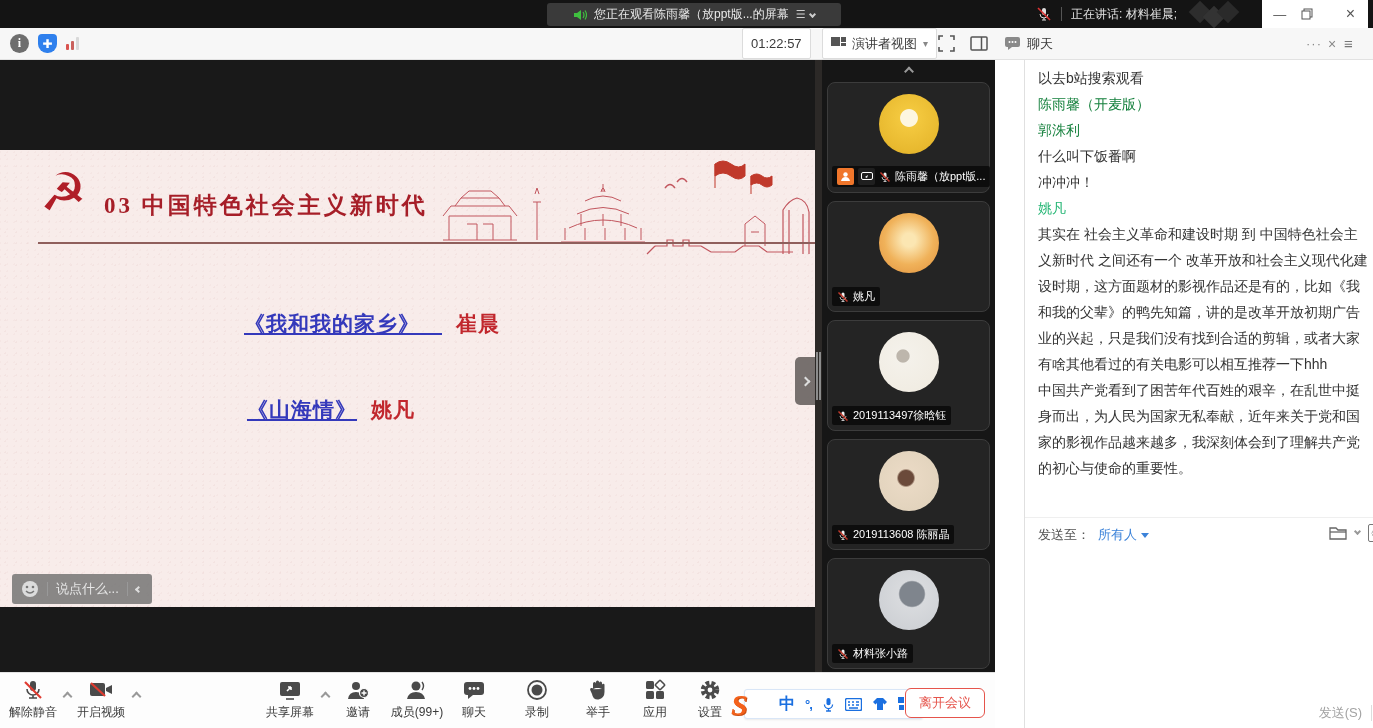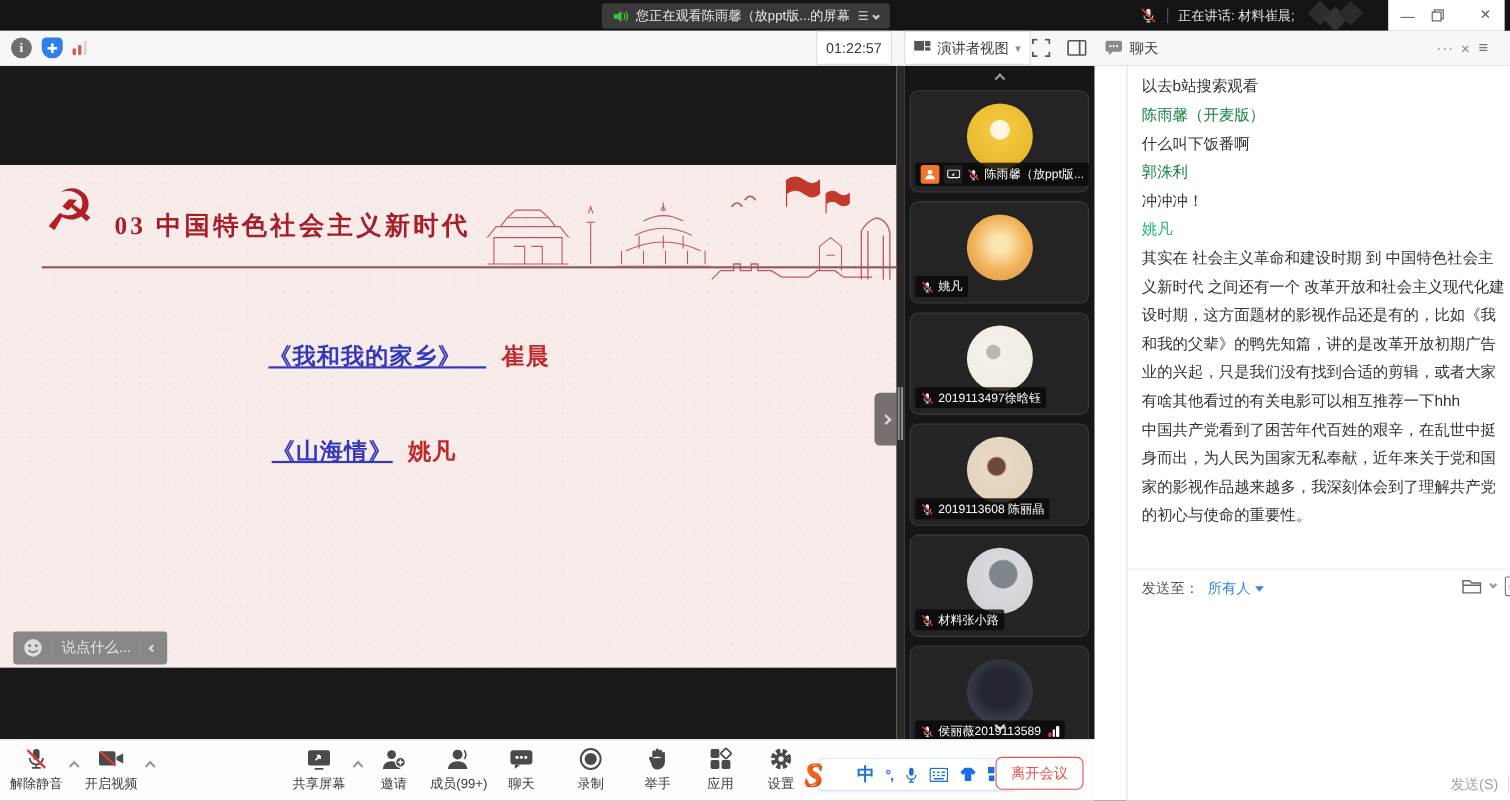--- a/index.html
+++ b/index.html
@@ -2,21 +2,21 @@
 <html><head>
 <meta charset="utf-8">
 <style>
   * { margin:0; padding:0; box-sizing:border-box; }
   body { font-family:"Liberation Sans", sans-serif; background:#000; }
   .window { position:relative; width:1373px; height:728px; background:#fff; overflow:hidden; }
 
   
   .topbar { position:absolute; top:0; left:0; width:1373px; height:28px; background:#141414; }
   .watch-pill { position:absolute; left:547px; top:3px; height:23px; background:#3a3a3a; border-radius:3px;
-    display:flex; align-items:center; gap:7px; padding:0 10px; color:#eaeaea; font-size:12px; }
+    display:flex; align-items:center; gap:7px; padding:0 26px; color:#eaeaea; font-size:12px; }
   .menu-lines { display:flex; align-items:center; gap:3px; color:#cfcfcf; font-size:11px; letter-spacing:1px; }
   .speaking { position:absolute; left:1036px; top:0; height:28px; display:flex; align-items:center; gap:9px; color:#e3e3e3; font-size:12px; }
   .vsep { width:1px; height:14px; background:#555; }
   .logo-marks { position:absolute; left:1192px; top:4px; width:60px; height:20px; }
   .logo-marks i { position:absolute; width:16px; height:16px; background:#2d2d2d; transform:rotate(45deg); }
   .logo-marks i:nth-child(2) { left:14px; top:5px; background:#333; }
   .logo-marks i:nth-child(3) { left:28px; top:0; background:#2a2a2a; }
   .win-controls { position:absolute; left:1262px; top:0; width:106px; height:28px; background:#fff;
     display:flex; align-items:center; justify-content:space-around; color:#555; }
   .win-controls span { width:28px; text-align:center; font-size:13px; cursor:default; }
@@ -71,21 +71,21 @@
 
   
   .vdivider { position:absolute; left:815px; top:60px; width:7px; height:612px; background:#2c2927; }
   .vdivider .grip { position:absolute; left:1px; top:292px; width:5px; height:48px;
     border-left:2px solid #8c8c8c; border-right:2px solid #8c8c8c; }
 
   
   .ppanel { position:absolute; left:822px; top:60px; width:173px; height:612px; background:#161616; overflow:hidden; }
   .ppanel .topchev { position:absolute; left:50%; top:8px; transform:translateX(-50%) rotate(45deg); }
   .tiles { position:absolute; left:0; top:22px; width:173px; }
-  .tile { position:relative; margin:0 5px 8px 5px; height:93px; background:#242424; border:1px solid #3c3c3c; border-radius:8px; }
+  .tile { position:relative; margin:0 5px 8px 5px; height:111px; background:#242424; border:1px solid #3c3c3c; border-radius:8px; }
   .avatar { position:absolute; left:50%; top:11px; transform:translateX(-50%); width:60px; height:60px; border-radius:50%; }
   .tile:nth-child(1) .avatar { background:radial-gradient(circle at 50% 40%, #fdf6e0 18%, #f3c83e 20%, #e8b92f 70%, #d9a826 100%); }
   .tile:nth-child(2) .avatar { background:radial-gradient(circle at 50% 45%, #fbe6b2 15%, #f0b25a 55%, #e08f3c 100%); }
   .tile:nth-child(3) .avatar { background:radial-gradient(circle at 40% 40%, #bdb6ac 12%, #f4f1ea 14%, #efeadf 100%); }
   .tile:nth-child(4) .avatar { background:radial-gradient(circle at 45% 45%, #6b4a3a 16%, #e9d9c4 20%, #ded0b9 100%); }
   .tile:nth-child(5) .avatar { background:radial-gradient(circle at 55% 40%, #7f858d 25%, #d8dadd 28%, #c9ccd1 100%); }
   .tile:nth-child(6) .avatar { background:radial-gradient(circle at 50% 45%, #23262e 35%, #3c414d 75%, #4a505e 100%); }
   .tile-label { position:absolute; left:4px; bottom:5px; max-width:163px; background:rgba(8,8,8,.82); border-radius:2px;
     display:flex; align-items:center; gap:4px; padding:2px 5px; color:#fff; font-size:11px; white-space:nowrap; overflow:hidden; }
   .badge { width:17px; height:17px; border-radius:2px; display:flex; align-items:center; justify-content:center; flex:none; }
@@ -352,22 +352,22 @@
             </span>
         </div>
       </div>
     </div>
   </div>
 
   <div class="chat">
     <div class="msgs">
       <div class="m">以去b站搜索观看</div>
       <div class="m n-blue">陈雨馨（开麦版）</div>
+      <div class="m n-blue">郭洙利</div>
       <div class="m">什么叫下饭番啊</div>
-      <div class="m n-blue">郭洙利</div>
       <div class="m">冲冲冲！</div>
       <div class="m n-green">姚凡</div>
       <div class="m">其实在 社会主义革命和建设时期 到 中国特色社会主义新时代 之间还有一个 改革开放和社会主义现代化建设时期，这方面题材的影视作品还是有的，比如《我和我的父辈》的鸭先知篇，讲的是改革开放初期广告业的兴起，只是我们没有找到合适的剪辑，或者大家有啥其他看过的有关电影可以相互推荐一下hhh</div>
       <div class="m">中国共产党看到了困苦年代百姓的艰辛，在乱世中挺身而出，为人民为国家无私奉献，近年来关于党和国家的影视作品越来越多，我深刻体会到了理解共产党的初心与使命的重要性。</div>
     </div>
     <div class="chat-sep"></div>
     <div class="sendto">
       <span>发送至：</span>
       <span class="to-val">
           <span>所有人</span>

